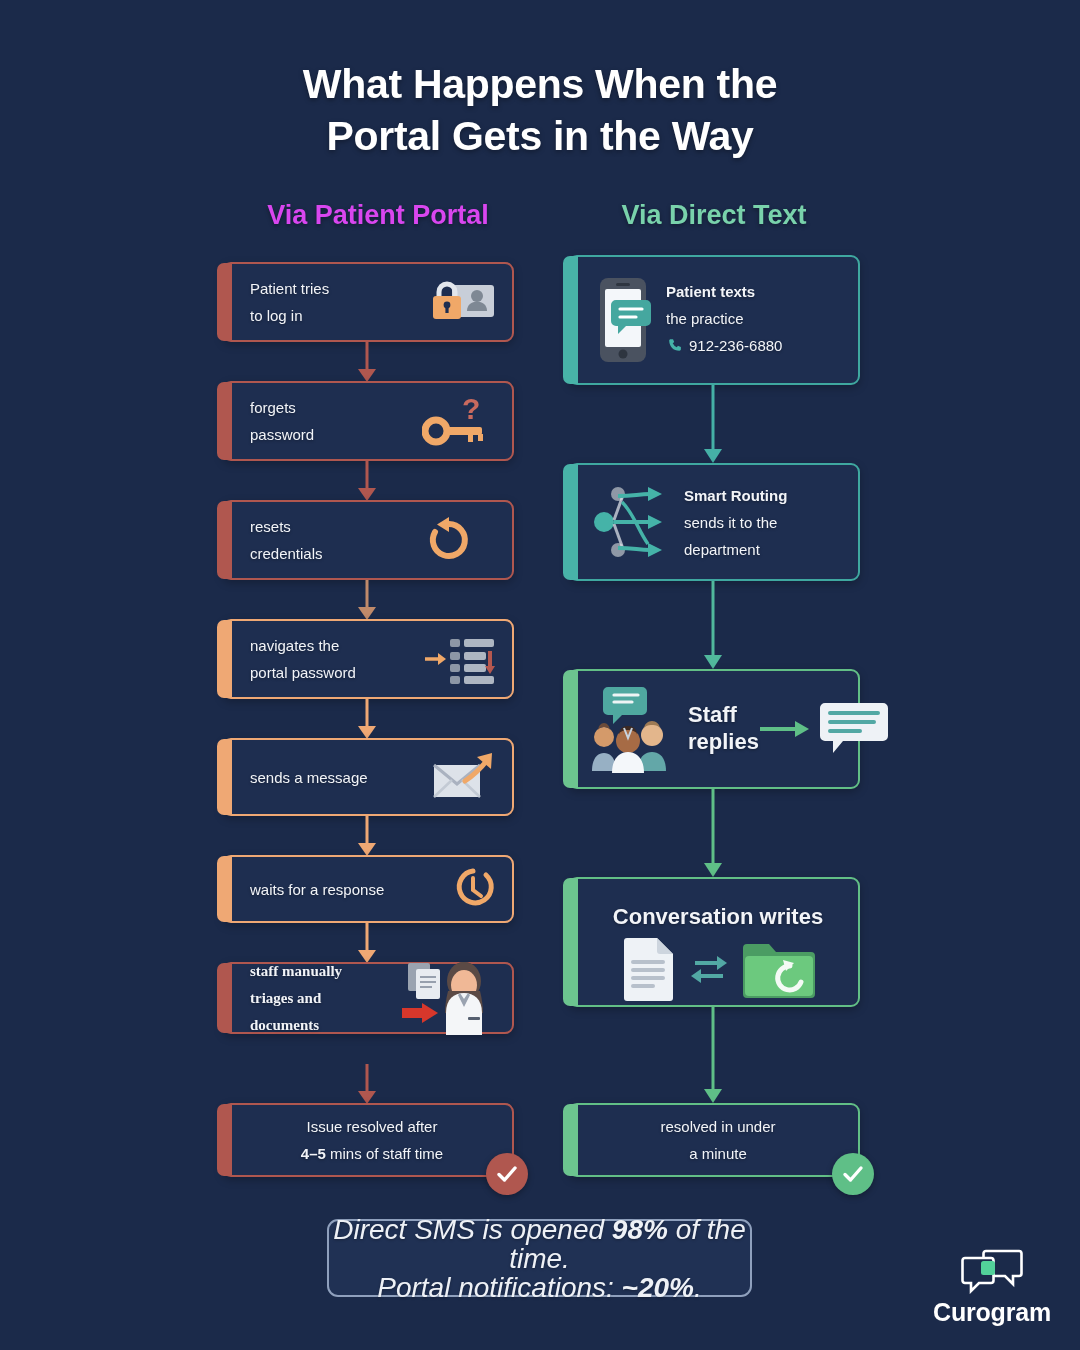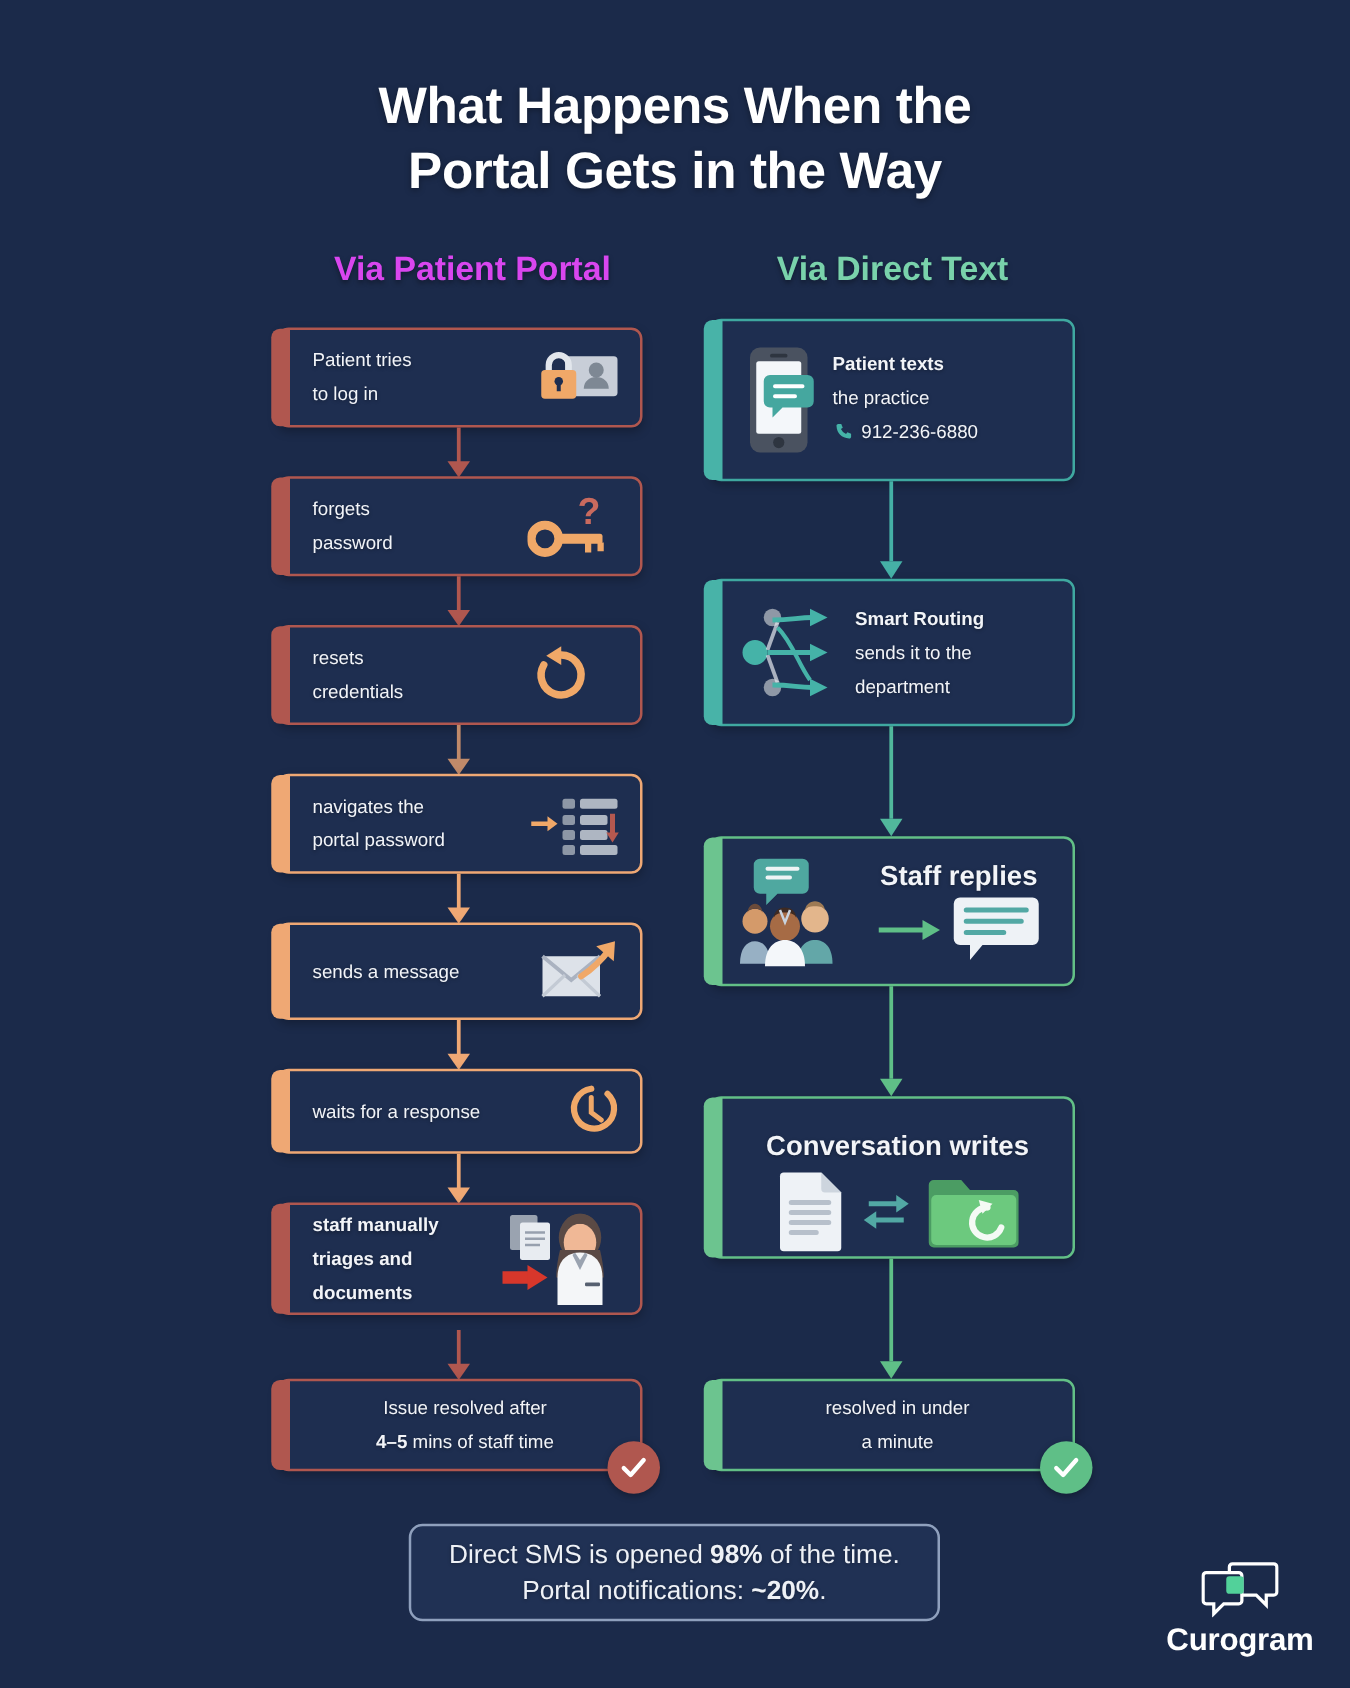--- a/index.html
+++ b/index.html
@@ -98,22 +98,23 @@
   .check svg { width: 24px; height: 24px; }
 
   
   .stat {
     position: absolute; left: 327px; top: 1219px;
     width: 425px; height: 78px;
     border: 2px solid #8fa0bd; border-radius: 11px;
     background: #203154;
     display: flex; align-items: center; justify-content: center;
     text-align: center;
-    color: #eef1f6; font-size: 21px; line-height: 29px;
+    color: #eef1f6; font-size: 28px; line-height: 29px;
     text-shadow: 0 1px 3px rgba(0,0,0,.3);
+    font-style: italic;
   }
   .stat b { font-weight: 700; }
 
   
   .logo { position: absolute; left: 914px; top: 1246px; width: 156px; text-align: center; }
   .logo .mark { height: 50px; display: flex; align-items: center; justify-content: center; }
   .logo .name {
     color: #ffffff; font-size: 25px; font-weight: 700; margin-top: 2px;
     letter-spacing: -0.2px;
   }
@@ -257,21 +258,21 @@
         </svg>
       </div>
     </div>
   </div>
 
   <div class="conn" style="left:352px; top:923px; width:30px; height:40px;">
     <div class="stem" style="height:28px; background:#efa874;"></div>
     <div class="head" style="border-top:13px solid #efa874;"></div>
   </div>
 
-  <div class="box red" style="left:222px; top:962px; width:292px; height:90px;">
+  <div class="box red" style="left:222px; top:962px; width:292px; height:72px;font-family:Liberation Serif, serif;">
     <div class="box-inner">
       <div class="btxt bold">
         <span>staff manually</span><br><span>triages and</span><br><span>documents</span>
       </div>
       <div class="ico" style="margin-left:auto;">
         <svg width="98" height="86" viewBox="0 0 98 86">
           <rect x="10" y="8" width="22" height="28" rx="2" fill="#9aa3b0"></rect>
           <rect x="18" y="14" width="24" height="30" rx="2" fill="#e8ecf1"></rect>
           <path d="M22 22h16M22 27h16M22 32h12" stroke="#97a0ae" stroke-width="2"></path>
           <path d="M4 58 H26" stroke="#d7372b" stroke-width="10"></path>
@@ -378,21 +379,21 @@
           <path d="M2 90c0-12 5-18 12-18s12 6 12 18z" fill="#97b0c4"></path>
           <circle cx="62" cy="54" r="11" fill="#e3b68c"></circle>
           <path d="M54 48c0-5 4-8 8-8s8 3 8 8c0-3-4-4-8-4s-8 1-8 4z" fill="#9e7a54"></path>
           <path d="M48 90c0-13 6-19 14-19s14 6 14 19z" fill="#63a7a8"></path>
           <circle cx="38" cy="60" r="12" fill="#a66b45"></circle>
           <path d="M29 54c0-6 4-9 9-9s9 3 9 9c0-3-4-5-9-5s-9 2-9 5z" fill="#3e2a22"></path>
           <path d="M22 92c0-14 7-21 16-21s16 7 16 21z" fill="#f4f7fa"></path>
           <path d="M34 47 L38 57 L42 47" fill="none" stroke="#c9d3de" stroke-width="2"></path>
         </svg>
       </div>
-      <div style="flex:1; display:flex; flex-direction:column; align-items:center; margin-left:2px;">
+      <div style="flex:1; display:flex; align-items:center; margin-left:2px;">
         <div class="btxt bold" style="font-size:22px; margin-bottom:2px;">Staff replies</div>
         <div style="display:flex; align-items:center; gap:8px;">
           <svg width="52" height="24" viewBox="0 0 52 24">
             <path d="M1 12 H38" stroke="#5fbf87" stroke-width="4" fill="none"></path>
             <path d="M36 4 L50 12 L36 20 Z" fill="#5fbf87"></path>
           </svg>
           <svg width="70" height="56" viewBox="0 0 70 56">
             <path d="M6 2h58a5 5 0 0 1 5 5v28a5 5 0 0 1-5 5H24l-10 12V40H6a5 5 0 0 1-5-5V7a5 5 0 0 1 5-5z" fill="#eef2f6"></path>
             <path d="M11 12h48M11 21h44M11 30h30" stroke="#52a8a4" stroke-width="4" stroke-linecap="round"></path>
           </svg>

